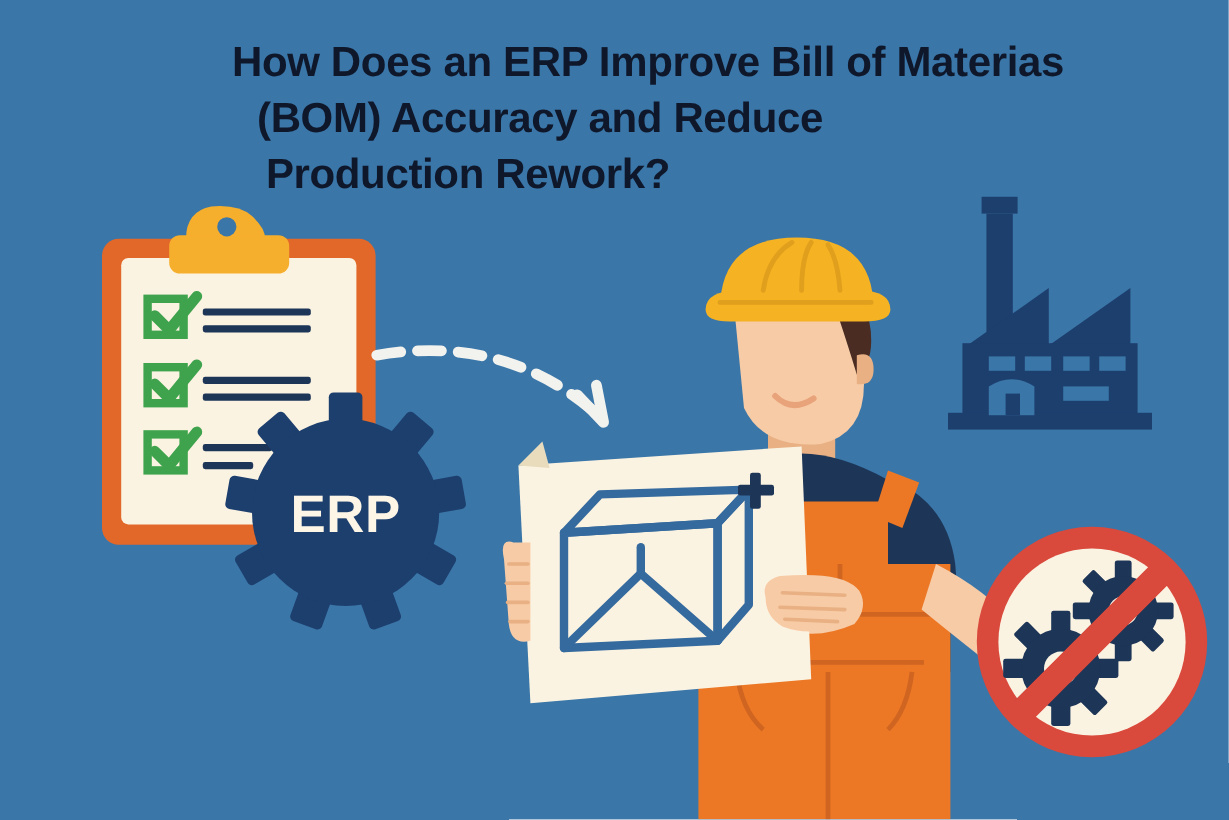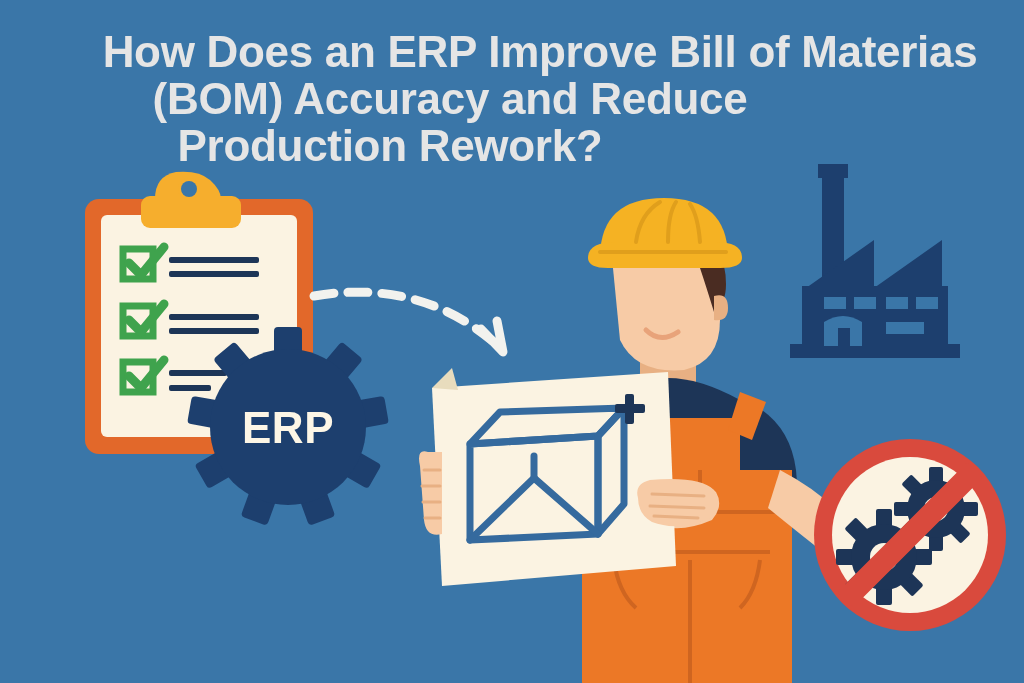--- a/index.html
+++ b/index.html
@@ -23,24 +23,24 @@
     position: absolute;
     left: 60px;
     top: 28px;
     width: 960px;
     text-align: center;
     z-index: 40;
     pointer-events: none;
   }
   #title-block .tline {
     display: block;
-    color: #e5e5e5;
+    color: #0f172a;
     font-family: "Liberation Sans", sans-serif;
     font-weight: bold;
-    font-size: 44px;
+    font-size: 35px;
     line-height: 47px;
     letter-spacing: -0.3px;
     white-space: nowrap;
   }
   #title-block .tline.l2 { margin-left: -180px; }
   #title-block .tline.l3 { margin-left: -300px; }
 
   
   .art {
     position: absolute;

